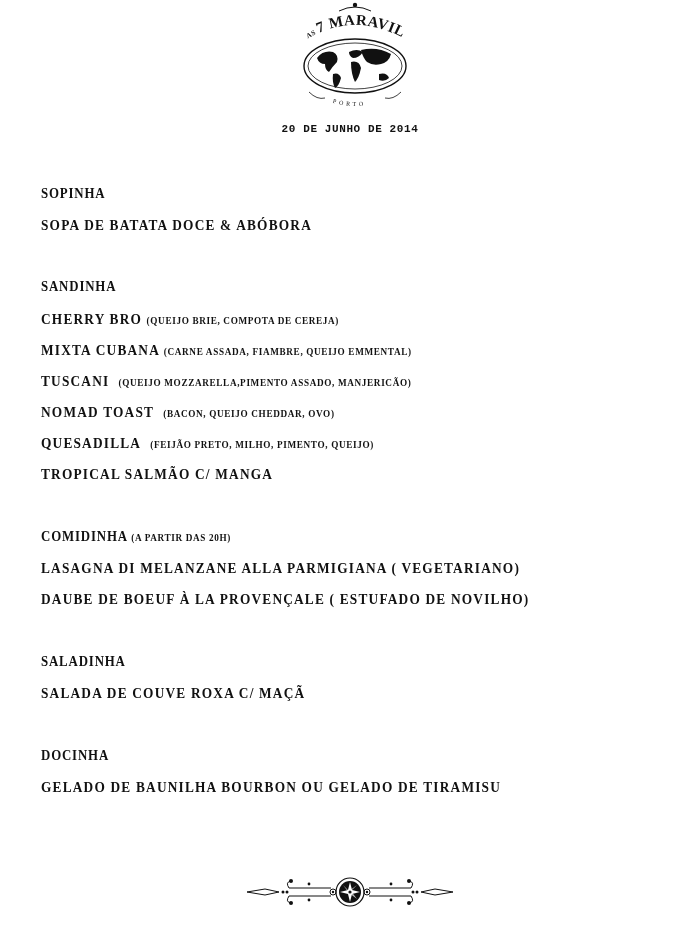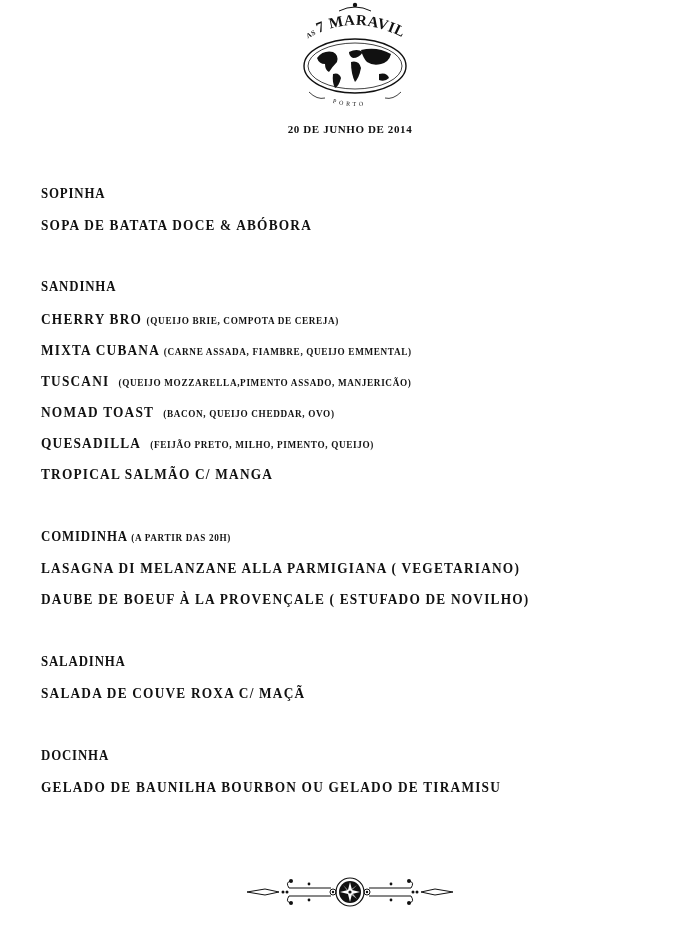--- a/index.html
+++ b/index.html
@@ -1,18 +1,18 @@
 <!DOCTYPE html>
 <html><head>
   <meta charset="utf-8">
   <style>
     html, body { margin: 0; padding: 0; background: #ffffff; }
     body { width: 700px; height: 952px; position: relative; overflow: hidden; color: #111111; font-family: "Liberation Serif", "DejaVu Serif", serif; }
     .logo { position: absolute; left: 295px; top: 0px; width: 120px; height: 112px; }
-    .date { position: absolute; left: 0; width: 700px; top: 123px; text-align: center; font-size: 11px; font-weight: bold; letter-spacing: 0.6px; }
+    .date { position: absolute; left: 0; width: 700px; top: 123px; text-align: center; font-size: 11px; font-weight: bold; letter-spacing: 0.6px; font-family: Liberation Mono, monospace; }
     .line { position: absolute; left: 41px; white-space: nowrap; font-weight: bold; transform-origin: left center; }
     .heading { font-size: 14px; letter-spacing: 0.9px; transform: scaleX(0.92); }
     .item { font-size: 14.5px; letter-spacing: 1.3px; transform: scaleX(0.92); }
     .note { font-size: 10px; letter-spacing: 0.7px; }
     .ornament { position: absolute; left: 245px; top: 872px; width: 210px; height: 40px; }
   </style>
 </head>
 <body>
 
 <div class="logo">

